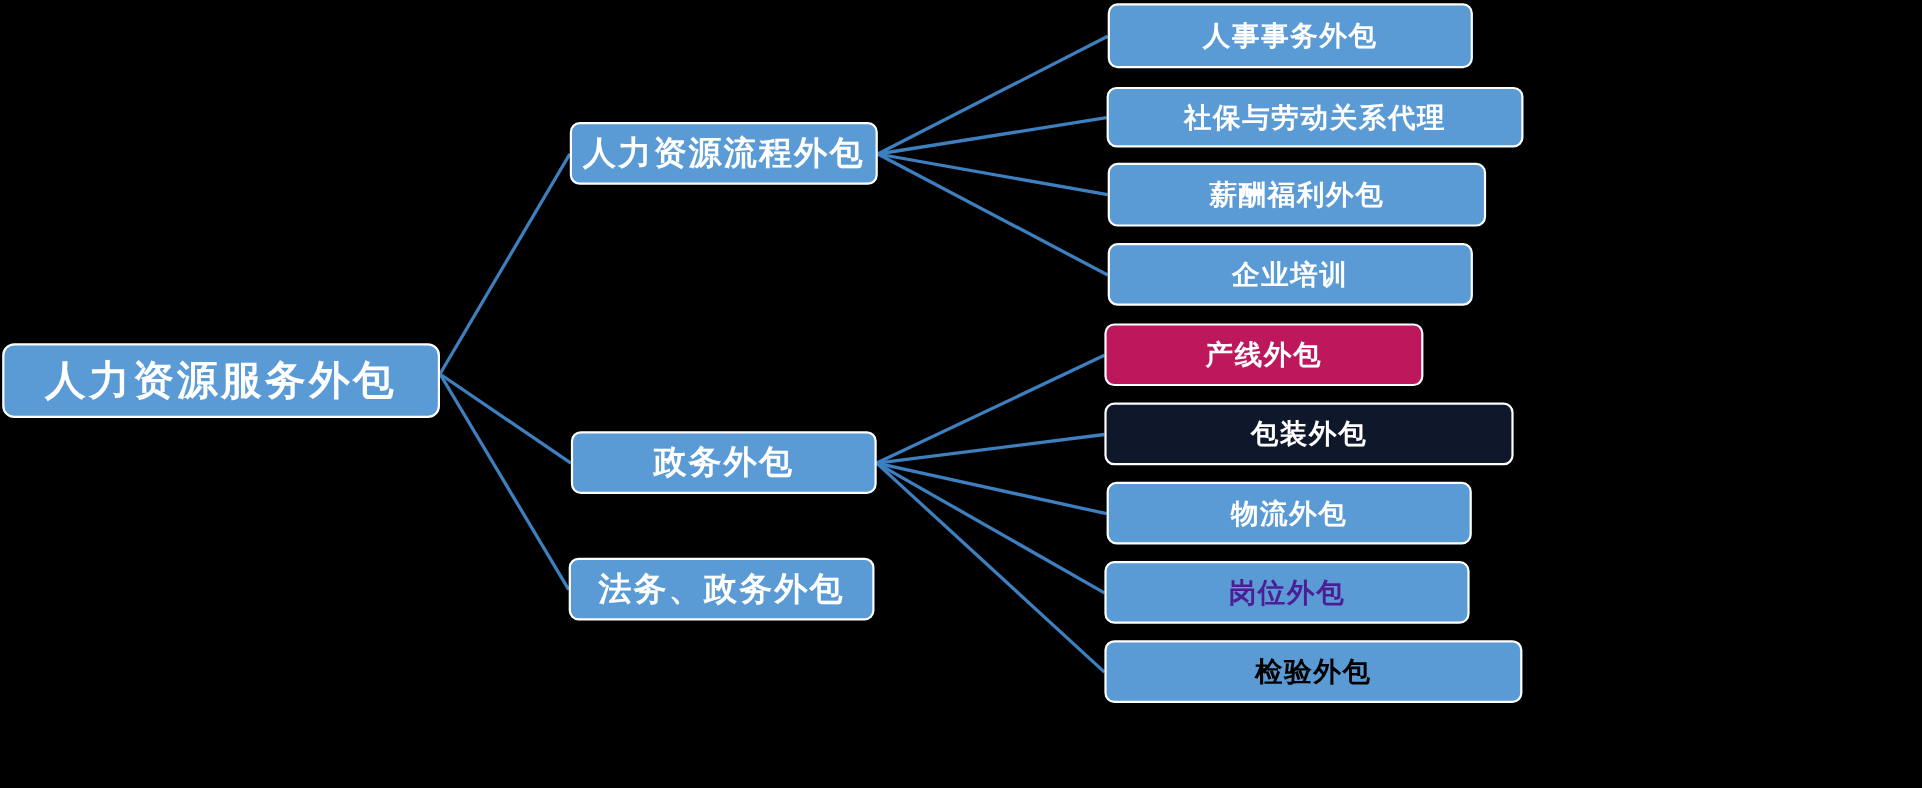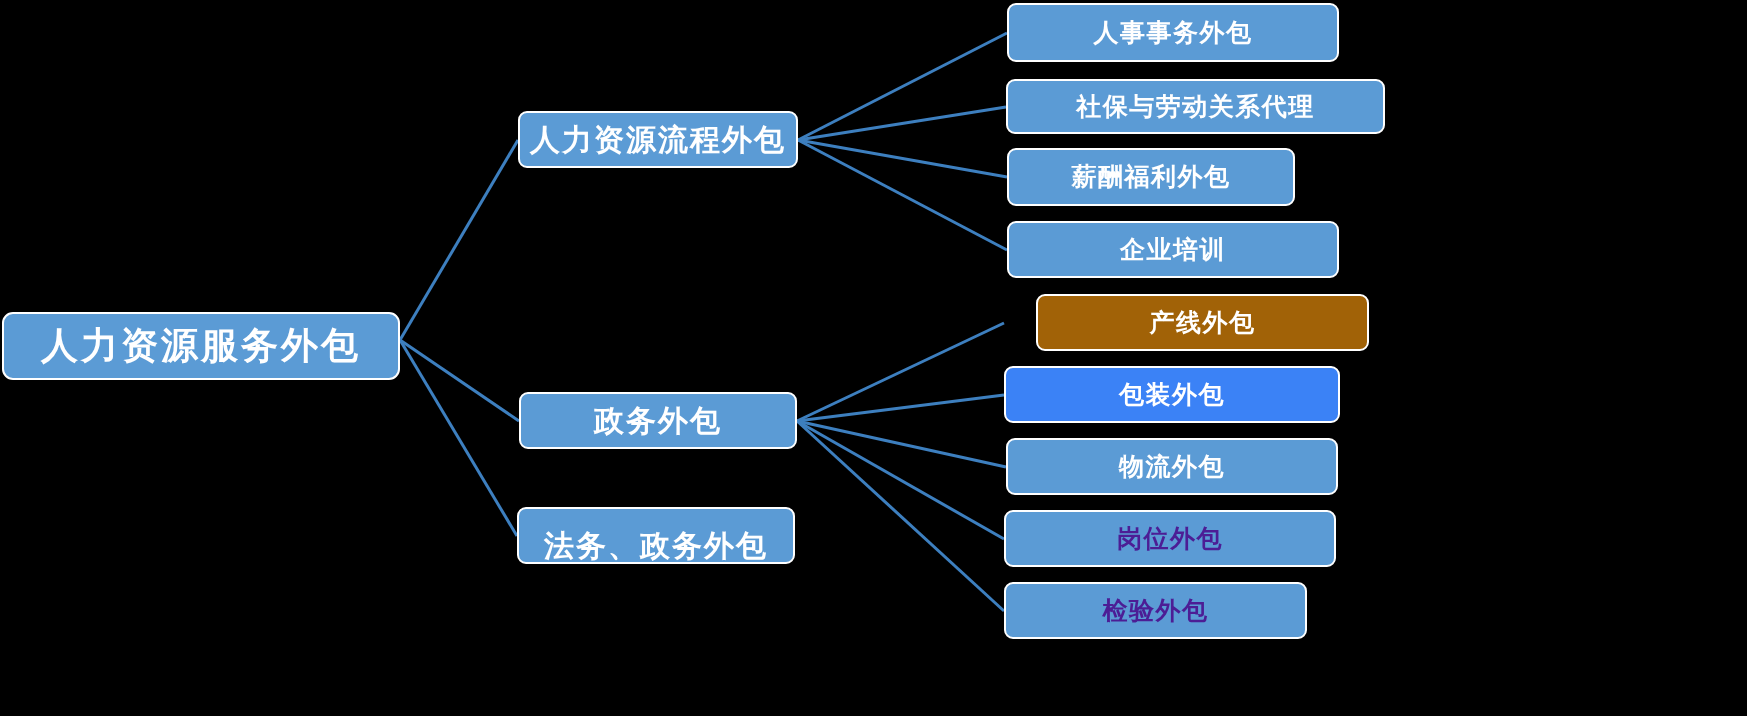--- a/index.html
+++ b/index.html
@@ -80,44 +80,44 @@
   <div id="node-layer">
       <div class="node root" style="left: 2px; top: 312px; width: 398px; height: 68px; background: rgb(91, 155, 213); border-color: rgb(255, 255, 255); color: rgb(255, 255, 255);">
         <span>人力资源服务外包</span>
       </div>
       <div class="node branch" style="left: 518px; top: 111px; width: 280px; height: 57px; background: rgb(91, 155, 213); border-color: rgb(255, 255, 255); color: rgb(255, 255, 255);">
         <span>人力资源流程外包</span>
       </div>
       <div class="node branch" style="left: 519px; top: 392px; width: 278px; height: 57px; background: rgb(91, 155, 213); border-color: rgb(255, 255, 255); color: rgb(255, 255, 255);">
         <span>政务外包</span>
       </div>
-      <div class="node branch" style="left: 517px; top: 507px; width: 278px; height: 57px; background: rgb(91, 155, 213); border-color: rgb(255, 255, 255); color: rgb(255, 255, 255); align-items: flex-end;">
+      <div class="node branch" style="left: 517px; top: 507px; width: 278px; height: 57px; background: rgb(91, 155, 213); border-color: rgb(255, 255, 255); color: rgb(255, 255, 255);">
         <span>法务、政务外包</span>
       </div>
       <div class="node leaf" style="left: 1007px; top: 3px; width: 332px; height: 59px; background: rgb(91, 155, 213); border-color: rgb(255, 255, 255); color: rgb(255, 255, 255);">
         <span>人事事务外包</span>
       </div>
       <div class="node leaf" style="left: 1006px; top: 79px; width: 379px; height: 55px; background: rgb(91, 155, 213); border-color: rgb(255, 255, 255); color: rgb(255, 255, 255);">
         <span>社保与劳动关系代理</span>
       </div>
-      <div class="node leaf" style="left: 1007px; top: 148px; width: 288px; height: 58px; background: rgb(91, 155, 213); border-color: rgb(255, 255, 255); color: rgb(255, 255, 255); text-align: right;">
+      <div class="node leaf" style="left: 1007px; top: 148px; width: 344px; height: 58px; background: rgb(91, 155, 213); border-color: rgb(255, 255, 255); color: rgb(255, 255, 255); text-align: right;">
         <span>薪酬福利外包</span>
       </div>
       <div class="node leaf" style="left: 1007px; top: 221px; width: 332px; height: 57px; background: rgb(91, 155, 213); border-color: rgb(255, 255, 255); color: rgb(255, 255, 255);">
         <span>企业培训</span>
       </div>
-      <div class="node leaf" style="left: 1004px; top: 294px; width: 333px; height: 57px; background: #a16207; border-color: rgb(255, 255, 255); color: rgb(255, 255, 255); margin-left: 32px;">
+      <div class="node leaf" style="left: 1004px; top: 294px; width: 290px; height: 57px; background: #be185d; border-color: rgb(255, 255, 255); color: rgb(255, 255, 255);">
         <span>产线外包</span>
       </div>
-      <div class="node leaf" style="left: 1004px; top: 366px; width: 336px; height: 57px; background: #3b82f6; border-color: rgb(255, 255, 255); color: rgb(255, 255, 255);">
+      <div class="node leaf" style="left: 1004px; top: 366px; width: 372px; height: 57px; background: #0f172a; border-color: rgb(255, 255, 255); color: rgb(255, 255, 255);">
         <span>包装外包</span>
       </div>
       <div class="node leaf" style="left: 1006px; top: 438px; width: 332px; height: 57px; background: rgb(91, 155, 213); border-color: rgb(255, 255, 255); color: rgb(255, 255, 255);">
         <span>物流外包</span>
       </div>
       <div class="node leaf" style="left: 1004px; top: 510px; width: 332px; height: 57px; background: rgb(91, 155, 213); border-color: rgb(255, 255, 255); color: #4c1d95;">
         <span>岗位外包</span>
       </div>
-      <div class="node leaf" style="left: 1004px; top: 582px; width: 303px; height: 57px; background: rgb(91, 155, 213); border-color: rgb(255, 255, 255); color: #4c1d95; align-items: center;">
+      <div class="node leaf" style="left: 1004px; top: 582px; width: 380px; height: 57px; background: rgb(91, 155, 213); border-color: rgb(255, 255, 255); color: #000000; align-items: center;">
         <span>检验外包</span>
       </div>
     </div>
 </div>
 
 </body></html>

